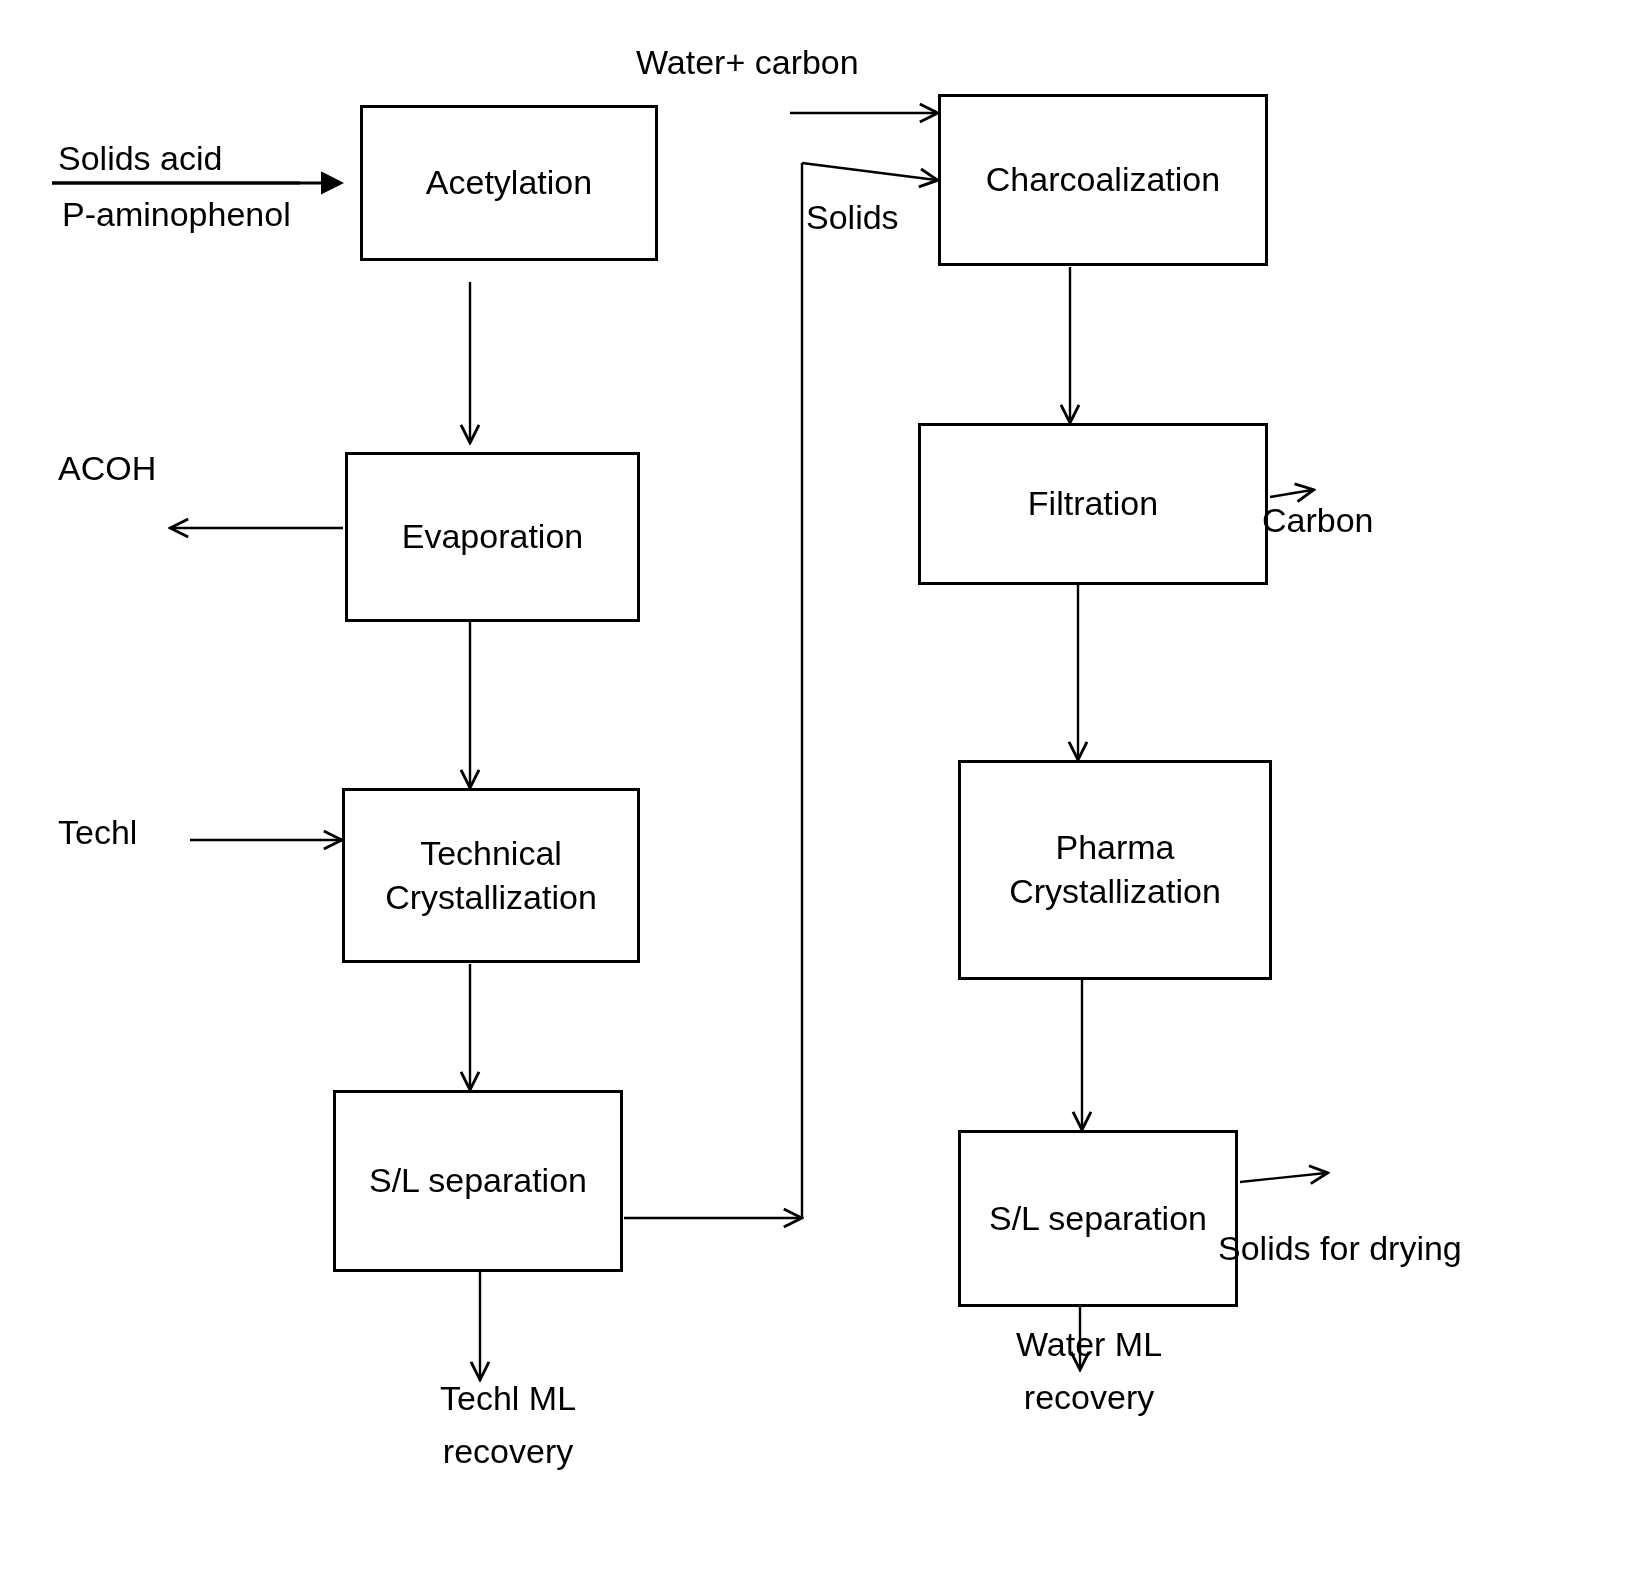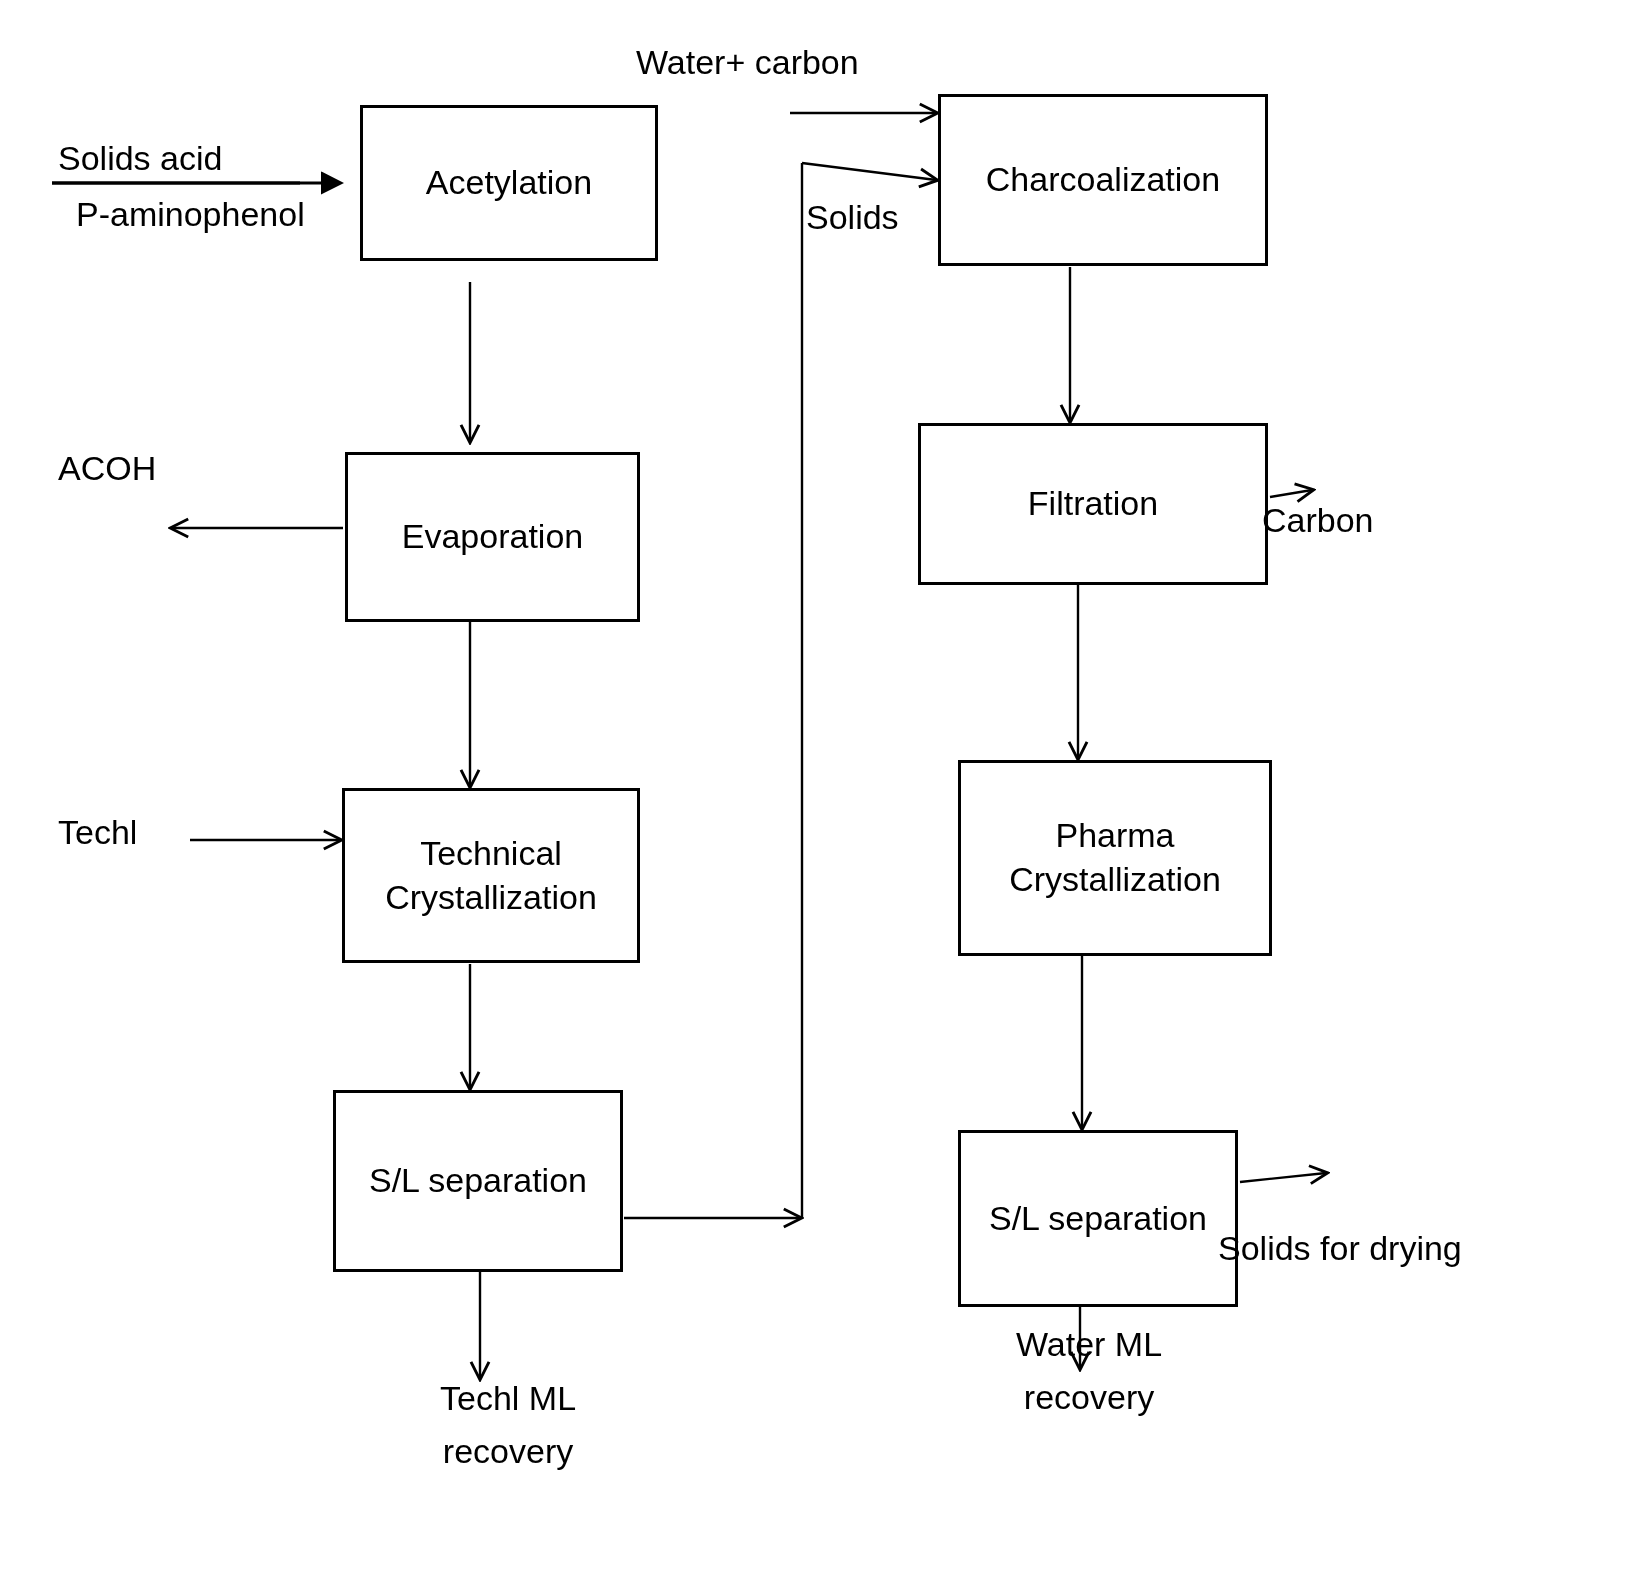--- a/index.html
+++ b/index.html
@@ -115,32 +115,32 @@
   </div>
 
   <div class="node" style="left:938px; top:94px; width:330px; height:172px;justify-content:center;">
     <span>Charcoalization</span>
   </div>
 
   <div class="node" style="left:918px; top:423px; width:350px; height:162px;">
     <span>Filtration</span>
   </div>
 
-  <div class="node" style="left:958px; top:760px; width:314px; height:196px; white-space:pre-line;">
+  <div class="node" style="left:958px; top:760px; width:314px; height:220px; white-space:pre-line;">
     <span style="white-space:pre-line;">Pharma
 Crystallization</span>
   </div>
 
   <div class="node" style="left:958px; top:1130px; width:280px; height:177px;">
     <span>S/L separation</span>
   </div>
 
   <div class="lbl" style="left:58px; top:136px;">Solids acid</div>
 
-  <div class="lbl" style="left:76px; top:192px;">P-aminophenol</div>
+  <div class="lbl" style="left:62px; top:192px;">P-aminophenol</div>
 
   <div class="lbl" style="left:636px; top:40px;">Water+ carbon</div>
 
   <div class="lbl" style="left:58px; top:446px;">ACOH</div>
 
   <div class="lbl" style="left:806px; top:195px;">Solids</div>
 
   <div class="lbl" style="left:58px; top:810px;">Techl</div>
 
   <div class="lbl" style="left:1262px; top:498px;">Carbon</div>

